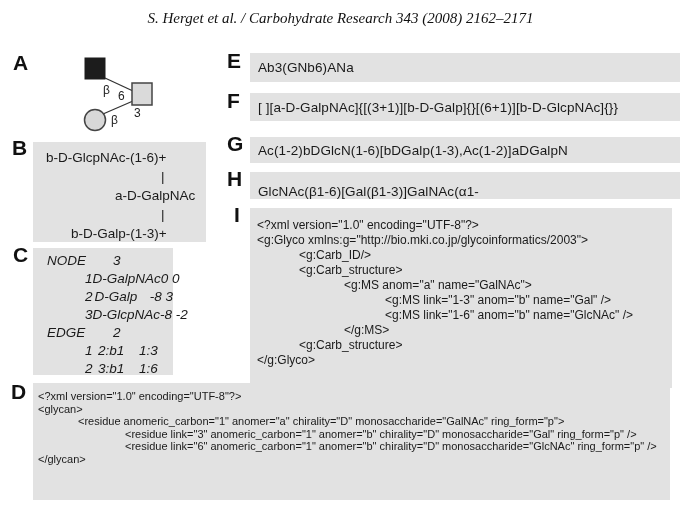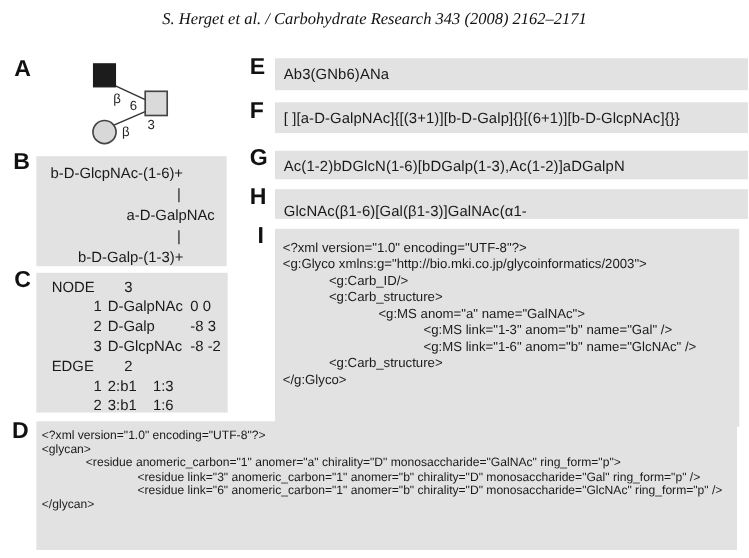--- a/index.html
+++ b/index.html
@@ -88,21 +88,21 @@
   <div class="panel-label" style="left:12px;top:137px;">B</div>
   <div class="graybox b-box" style="left:33px;top:142px;width:173px;height:94px;">
     <div class="b-line" style="padding-left:13px;">b-D-GlcpNAc-(1-6)+</div>
     <div class="b-line" style="padding-left:128px;">|</div>
     <div class="b-line" style="padding-left:82px;">a-D-GalpNAc</div>
     <div class="b-line" style="padding-left:128px;">|</div>
     <div class="b-line" style="padding-left:38px;">b-D-Galp-(1-3)+</div>
   </div>
 
   <div class="panel-label" style="left:13px;top:244px;">C</div>
-  <div class="graybox c-box" style="left:33px;top:248px;width:174px;height:123px;">
+  <div class="graybox c-box" style="left:33px;top:248px;width:140px;height:123px;font-style:italic;">
     <div class="c-head">
       <span class="kw">NODE</span><span>3</span>
     </div>
     <div class="c-noderow">
       <span class="num">1</span>
         <span class="name">D-GalpNAc</span>
         <span>0 0</span>
     </div>
     <div class="c-noderow">
       <span class="num">2</span>
@@ -161,17 +161,18 @@
 
   <div class="panel-label" style="left:234px;top:204px;">I</div>
   <div class="graybox i-box" style="left:250px;top:208px;width:422px;height:170px;">
     <div class="i0">&lt;?xml version="1.0" encoding="UTF-8"?&gt;</div>
     <div class="i0">&lt;g:Glyco xmlns:g="http://bio.mki.co.jp/glycoinformatics/2003"&gt;</div>
     <div class="i1">&lt;g:Carb_ID/&gt;</div>
     <div class="i1">&lt;g:Carb_structure&gt;</div>
     <div class="i2">&lt;g:MS anom="a" name="GalNAc"&gt;</div>
     <div class="i3">&lt;g:MS link="1-3" anom="b" name="Gal" /&gt;</div>
     <div class="i3">&lt;g:MS link="1-6" anom="b" name="GlcNAc" /&gt;</div>
+    <div class="i2">&lt;/g:MS&gt;</div>
     <div class="i1">&lt;g:Carb_structure&gt;</div>
     <div class="i0">&lt;/g:Glyco&gt;</div>
   </div>
 
 </div>
 
 </body></html>

